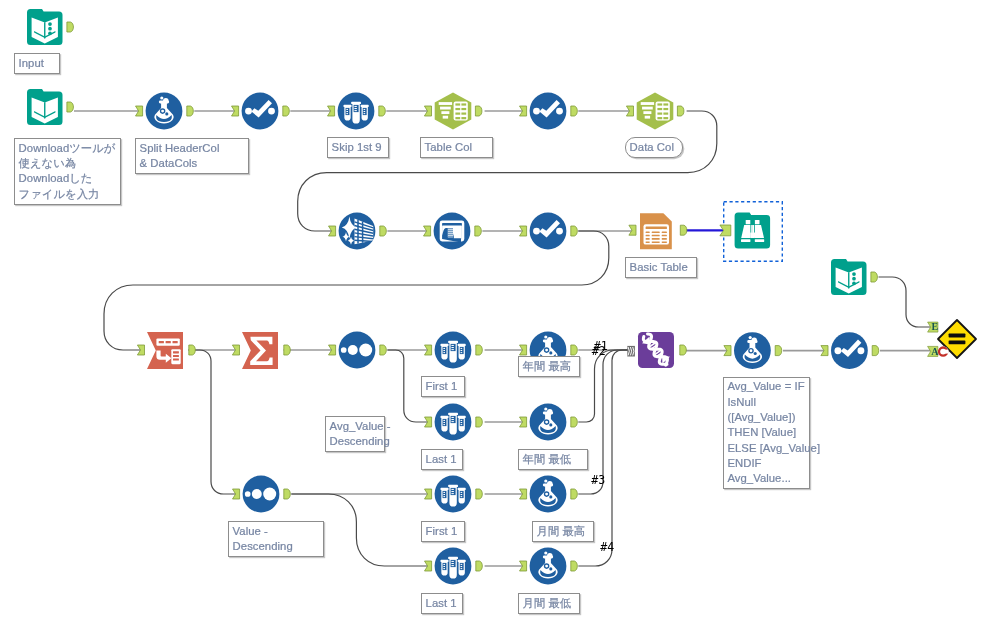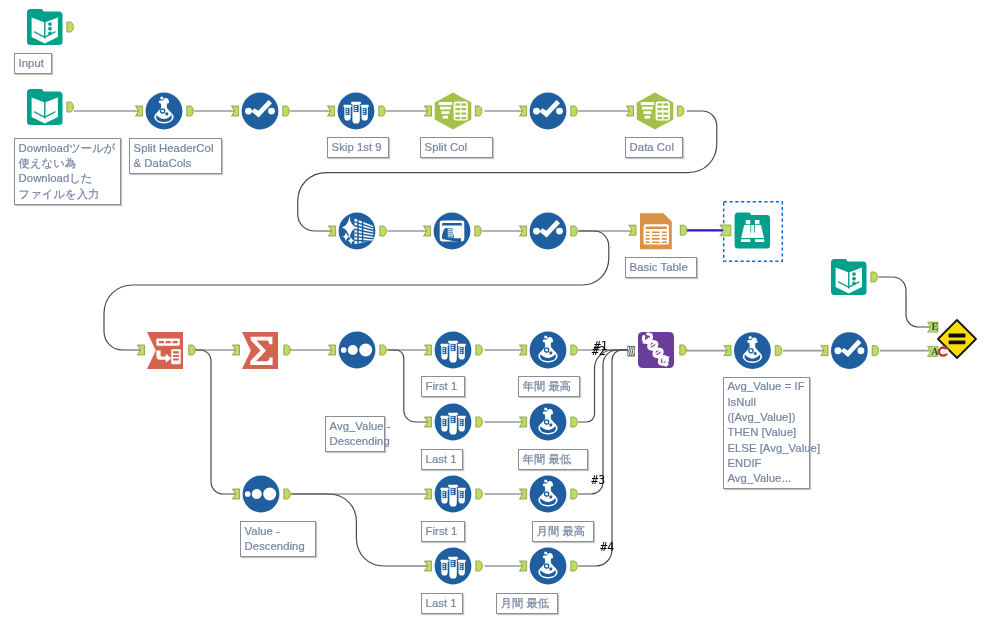--- a/index.html
+++ b/index.html
@@ -475,43 +475,43 @@
         <circle cx="943.1" cy="351.6" r="5.3" fill="#ffffff"></circle>
         <circle cx="943.1" cy="351.6" r="4.1" fill="none" stroke="#c4312a" stroke-width="2.3"></circle>
         <path d="M944.6 349.6 L948.4 349.6 L948.4 353.6 L944.6 353.6 z" fill="#ffffff"></path>
       </g>
       <text x="593.8" y="349.8" font-size="11.6px" font-family="&quot;DejaVu Sans Mono&quot;,monospace" fill="#000">#1</text>
       <text x="591.8" y="355.4" font-size="11.6px" font-family="&quot;DejaVu Sans Mono&quot;,monospace" fill="#000">#2</text>
       <text x="591.2" y="484.2" font-size="11.6px" font-family="&quot;DejaVu Sans Mono&quot;,monospace" fill="#000">#3</text>
       <text x="600.2" y="551" font-size="11.6px" font-family="&quot;DejaVu Sans Mono&quot;,monospace" fill="#000">#4</text>
     </svg>
   <div id="labels">
-      <div class="lbl" style="left: 14px; top: 53px; width: 38px;">Input</div>
+      <div class="lbl" style="left: 14px; top: 53px; width: 46px;">Input</div>
       <div class="lbl" style="left: 14px; top: 138px; width: 107px;">Downloadツールが
 使えない為
 Downloadした
 ファイルを入力</div>
-      <div class="lbl" style="left: 129px; top: 138px; width: 93px;">Split HeaderCol
+      <div class="lbl" style="left: 135px; top: 138px; width: 114px;">Split HeaderCol
 &amp; DataCols</div>
       <div class="lbl" style="left: 327px; top: 137px; width: 62px;">Skip 1st 9</div>
-      <div class="lbl" style="left: 420px; top: 137px; width: 73px;">Split Col</div>
-      <div class="lbl" style="left: 625px; top: 137px; width: 58px;">Data Col</div>
+      <div class="lbl" style="left: 420px; top: 137px; width: 73px;">Table Col</div>
+      <div class="lbl" style="left: 625px; top: 137px; width: 58px; border-radius: 10px;">Data Col</div>
       <div class="lbl" style="left: 625px; top: 257px; width: 72px;">Basic Table</div>
       <div class="lbl" style="left: 325px; top: 376px; width: 60px; margin-top: 40px;">Avg_Value -
 Descending</div>
       <div class="lbl" style="left: 421px; top: 376px; width: 44px;">First 1</div>
-      <div class="lbl" style="left: 518px; top: 376px; width: 62px;">年間 最高</div>
+      <div class="lbl" style="left: 518px; top: 356px; width: 62px;">年間 最高</div>
       <div class="lbl" style="left: 421px; top: 449px; width: 42px;">Last 1</div>
       <div class="lbl" style="left: 518px; top: 449px; width: 70px;">年間 最低</div>
-      <div class="lbl" style="left: 240px; top: 521px; width: 76px;">Value -
+      <div class="lbl" style="left: 228px; top: 521px; width: 96px;">Value -
 Descending</div>
       <div class="lbl" style="left: 421px; top: 521px; width: 44px;">First 1</div>
       <div class="lbl" style="left: 532px; top: 521px; width: 62px;">月間 最高</div>
       <div class="lbl" style="left: 421px; top: 593px; width: 42px;">Last 1</div>
-      <div class="lbl" style="left: 496px; top: 593px; width: 62px;">月間 最低</div>
+      <div class="lbl" style="left: 518px; top: 593px; width: 62px;">月間 最低</div>
       <div class="lbl" style="left: 722.8px; top: 376.8px; width: 87px;">Avg_Value = IF
 IsNull
 ([Avg_Value])
 THEN [Value]
 ELSE [Avg_Value]
 ENDIF
 Avg_Value...</div>
     </div>
   <div id="annos"></div>
   <div id="alett">

